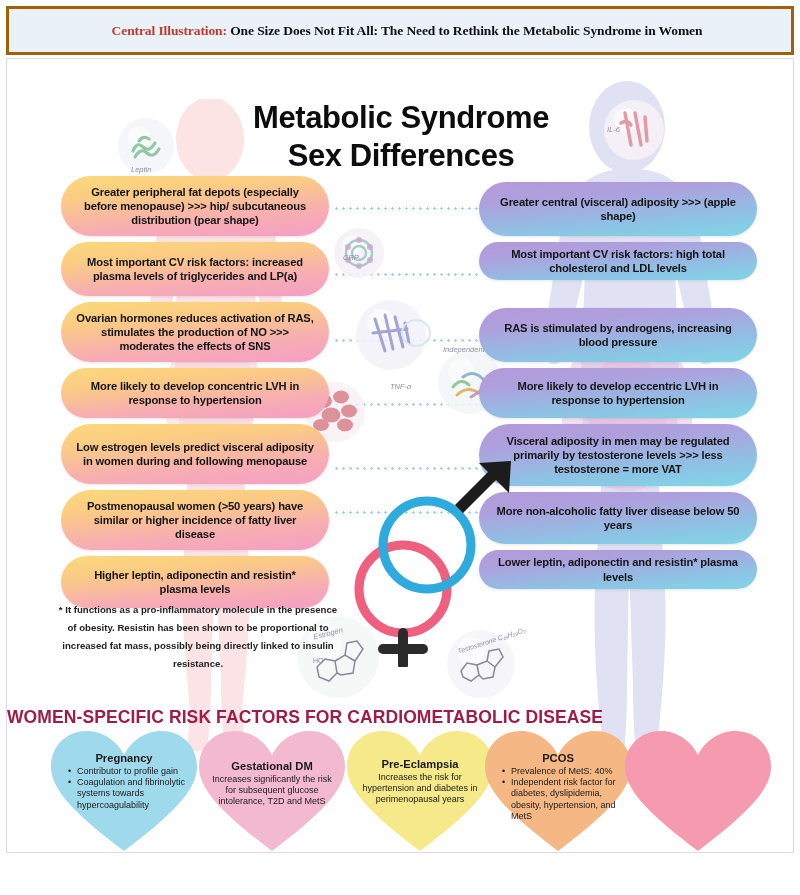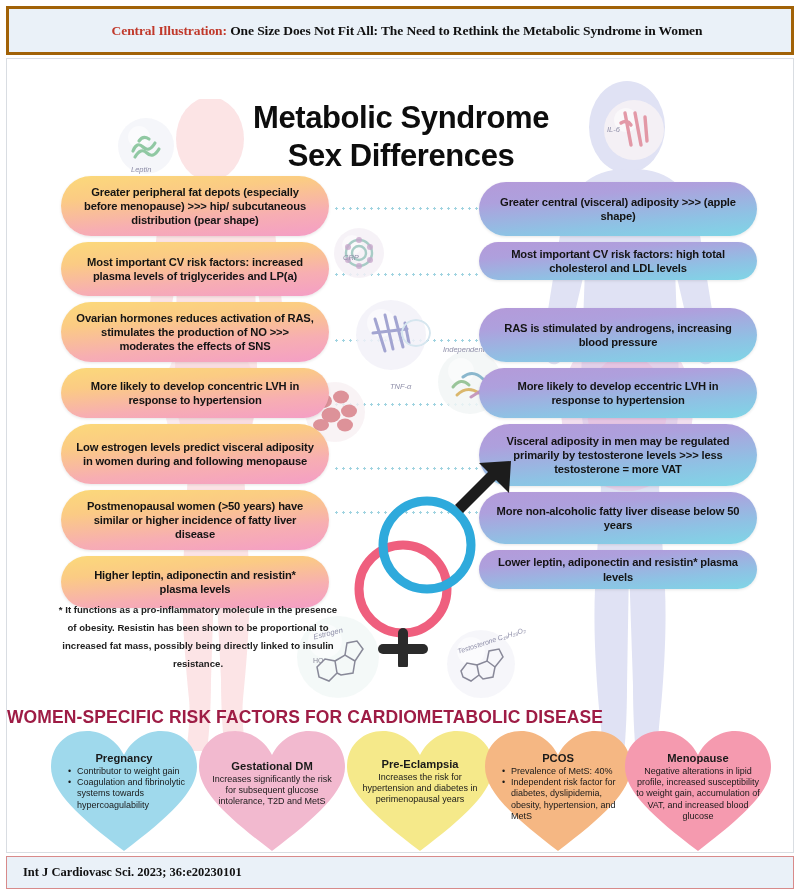--- a/index.html
+++ b/index.html
@@ -518,21 +518,21 @@
     <div class="hearts">
 
       <div class="heart" style="left:42px;">
         <svg width="150" height="125" viewBox="0 0 150 125">
           <path d="M75 122 C 30 88, 2 62, 2 38 C 2 16, 18 2, 38 2 C 54 2, 68 12, 75 26
                    C 82 12, 96 2, 112 2 C 132 2, 148 16, 148 38 C 148 62, 120 88, 75 122 Z" fill="#9fd9ec"></path>
         </svg>
         <div class="heart-body">
           <span class="heart-title">Pregnancy</span>
           <ul class="heart-list">
-            <li>Contributor to weight gain</li>
+            <li>Contributor to profile gain</li>
             <li>Coagulation and fibrinolytic systems towards  hypercoagulability</li>
           </ul>
         </div>
       </div>
 
       <div class="heart" style="left:190px;">
         <svg width="150" height="125" viewBox="0 0 150 125">
           <path d="M75 122 C 30 88, 2 62, 2 38 C 2 16, 18 2, 38 2 C 54 2, 68 12, 75 26
                    C 82 12, 96 2, 112 2 C 132 2, 148 16, 148 38 C 148 62, 120 88, 75 122 Z" fill="#f2b9cf"></path>
         </svg>
@@ -565,26 +565,19 @@
             <li>Independent risk factor for diabetes, dyslipidemia, obesity, hypertension, and MetS</li>
           </ul>
         </div>
       </div>
 
       <div class="heart" style="left:616px;">
         <svg width="150" height="125" viewBox="0 0 150 125">
           <path d="M75 122 C 30 88, 2 62, 2 38 C 2 16, 18 2, 38 2 C 54 2, 68 12, 75 26
                    C 82 12, 96 2, 112 2 C 132 2, 148 16, 148 38 C 148 62, 120 88, 75 122 Z" fill="#f59aaf"></path>
         </svg>
-        <div class="heart-body" style="top:22px;">
-          <span class="heart-title">Menopause</span>
-          <span class="heart-text">Negative alterations in lipid profile, increased susceptibility to weight gain, accumulation of VAT, and increased blood glucose</span>
-        </div>
       </div>
 
     </div>
   </div>
 
-  <div class="footer">
-    <span>Int J Cardiovasc Sci. 2023; 36:e20230101</span>
-  </div>
 
 </div>
 
 </body></html>

